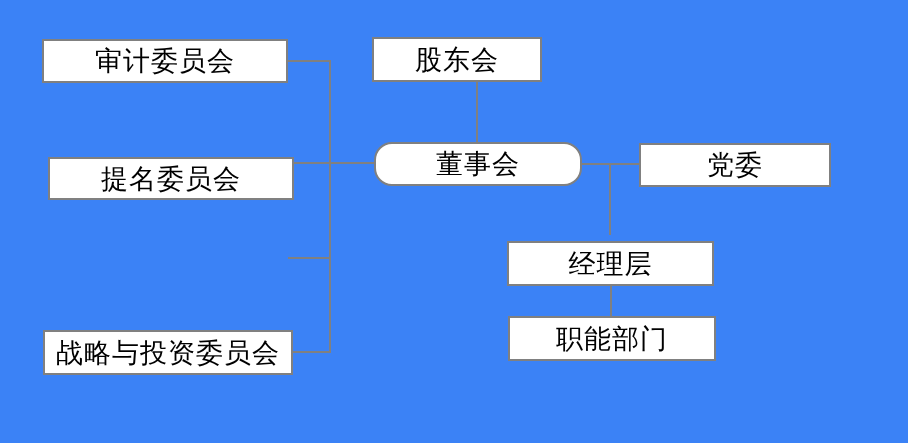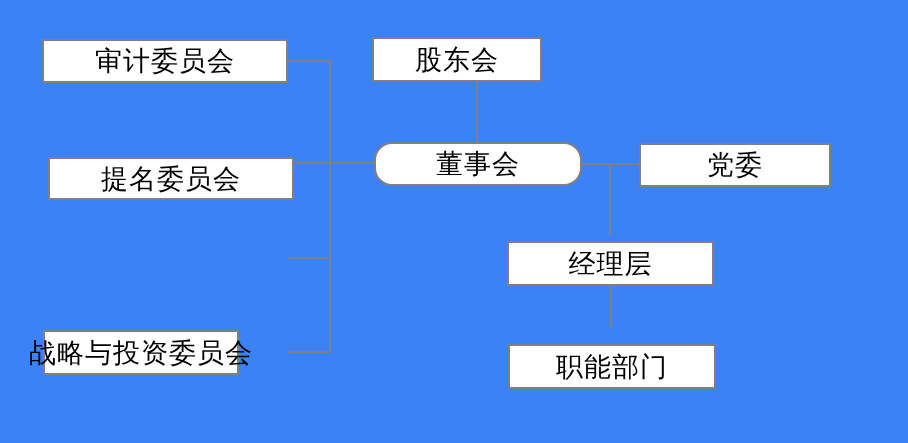--- a/index.html
+++ b/index.html
@@ -32,27 +32,27 @@
   .edge {
     position: absolute;
     background: #808080;
     z-index: 1;
   }
 
   
   .n-audit        { left: 42px;  top: 39px;  width: 246px; height: 44px; }
   .n-nomination   { left: 48px;  top: 141px; width: 246px; height: 43px; margin-top: 16px; }
   .n-compensation { left: 43px;  top: 236px; width: 245px; height: 45px; }
-  .n-strategy     { left: 43px;  top: 330px; width: 196px; height: 45px; }
+  .n-strategy     { left: 43px;  top: 330px; width: 250px; height: 45px; }
 
   
   .n-shareholders { left: 372px; top: 37px;  width: 170px; height: 45px; }
   .n-board        { left: 374px; top: 142px; width: 208px; height: 44px; border-radius: 18px; }
   .n-management   { left: 507px; top: 241px; width: 207px; height: 45px; }
-  .n-functional   { left: 508px; top: 344px; width: 208px; height: 45px; }
+  .n-functional   { left: 508px; top: 316px; width: 208px; height: 45px; }
 
   
   .n-party        { left: 639px; top: 143px; width: 192px; height: 44px; }
 
   
   .e-audit-stub        { left: 288px; top: 60px;  width: 43px; height: 2px; }
   .e-left-spine        { left: 329px; top: 60px;  width: 2px;  height: 293px; }
   .e-nomination-board  { left: 288px; top: 162px; width: 86px; height: 2px; }
   .e-compensation-stub { left: 288px; top: 257px; width: 43px; height: 2px; }
   .e-strategy-stub     { left: 288px; top: 351px; width: 43px; height: 2px; }

